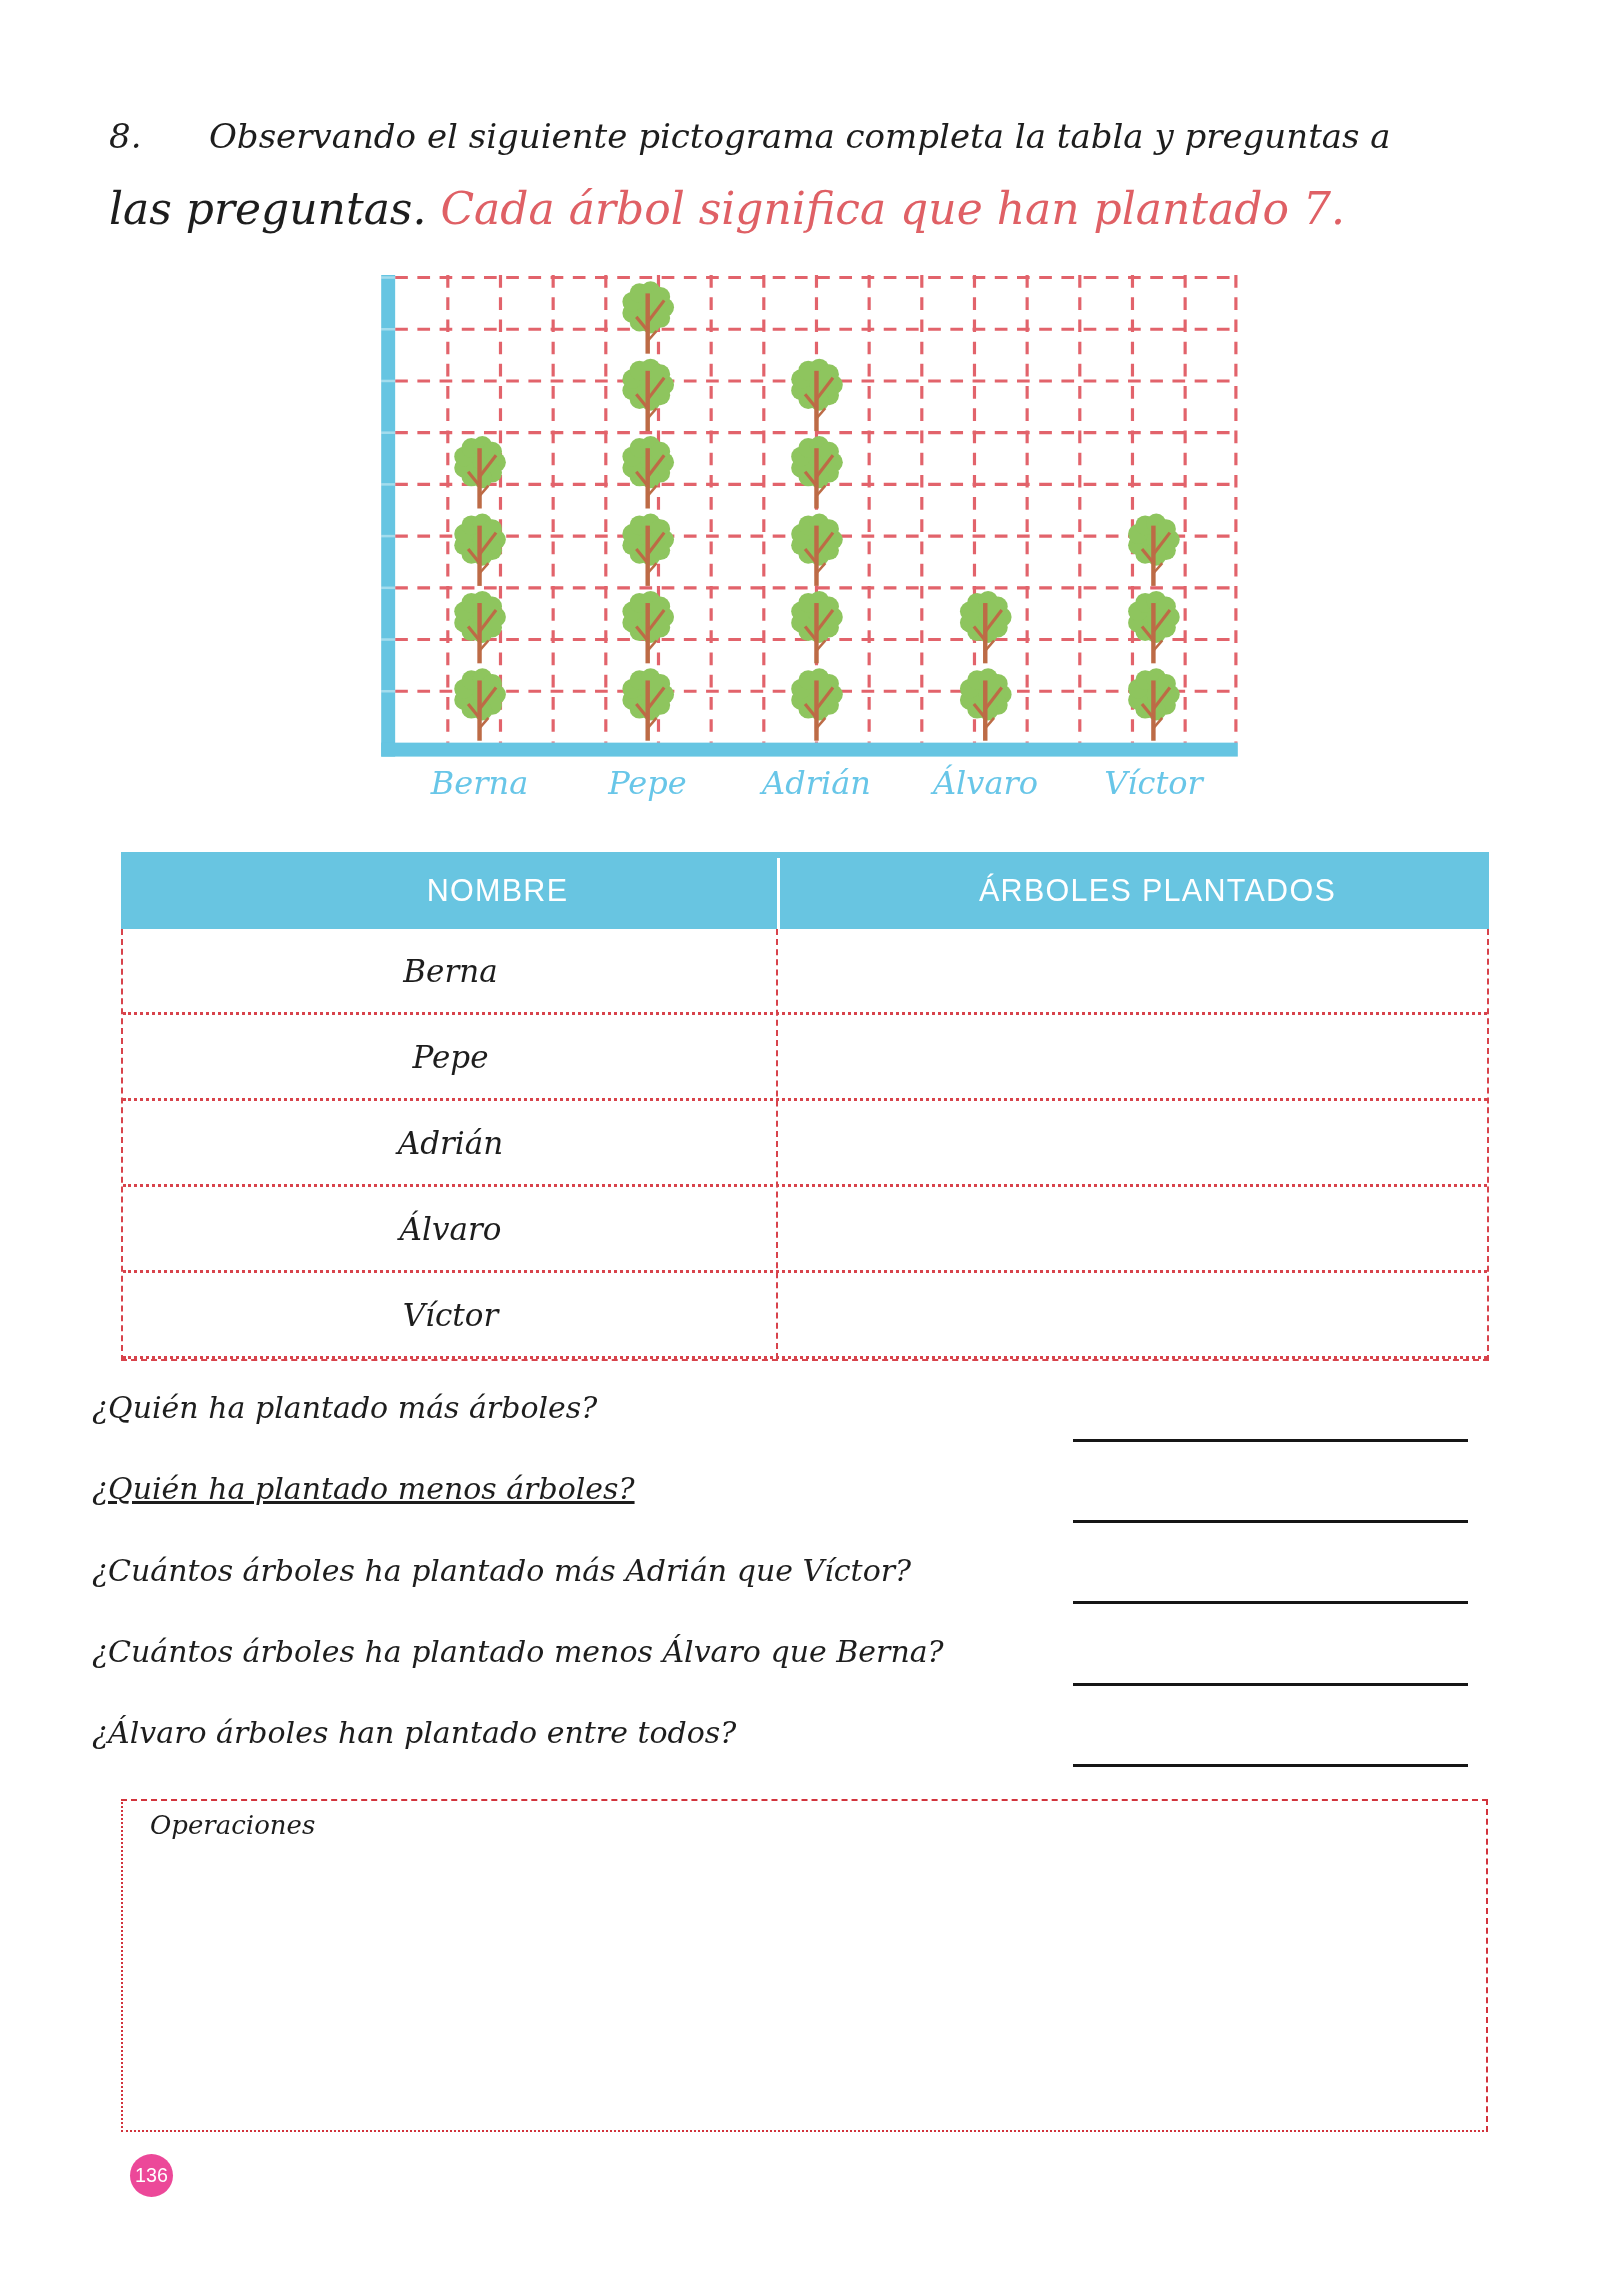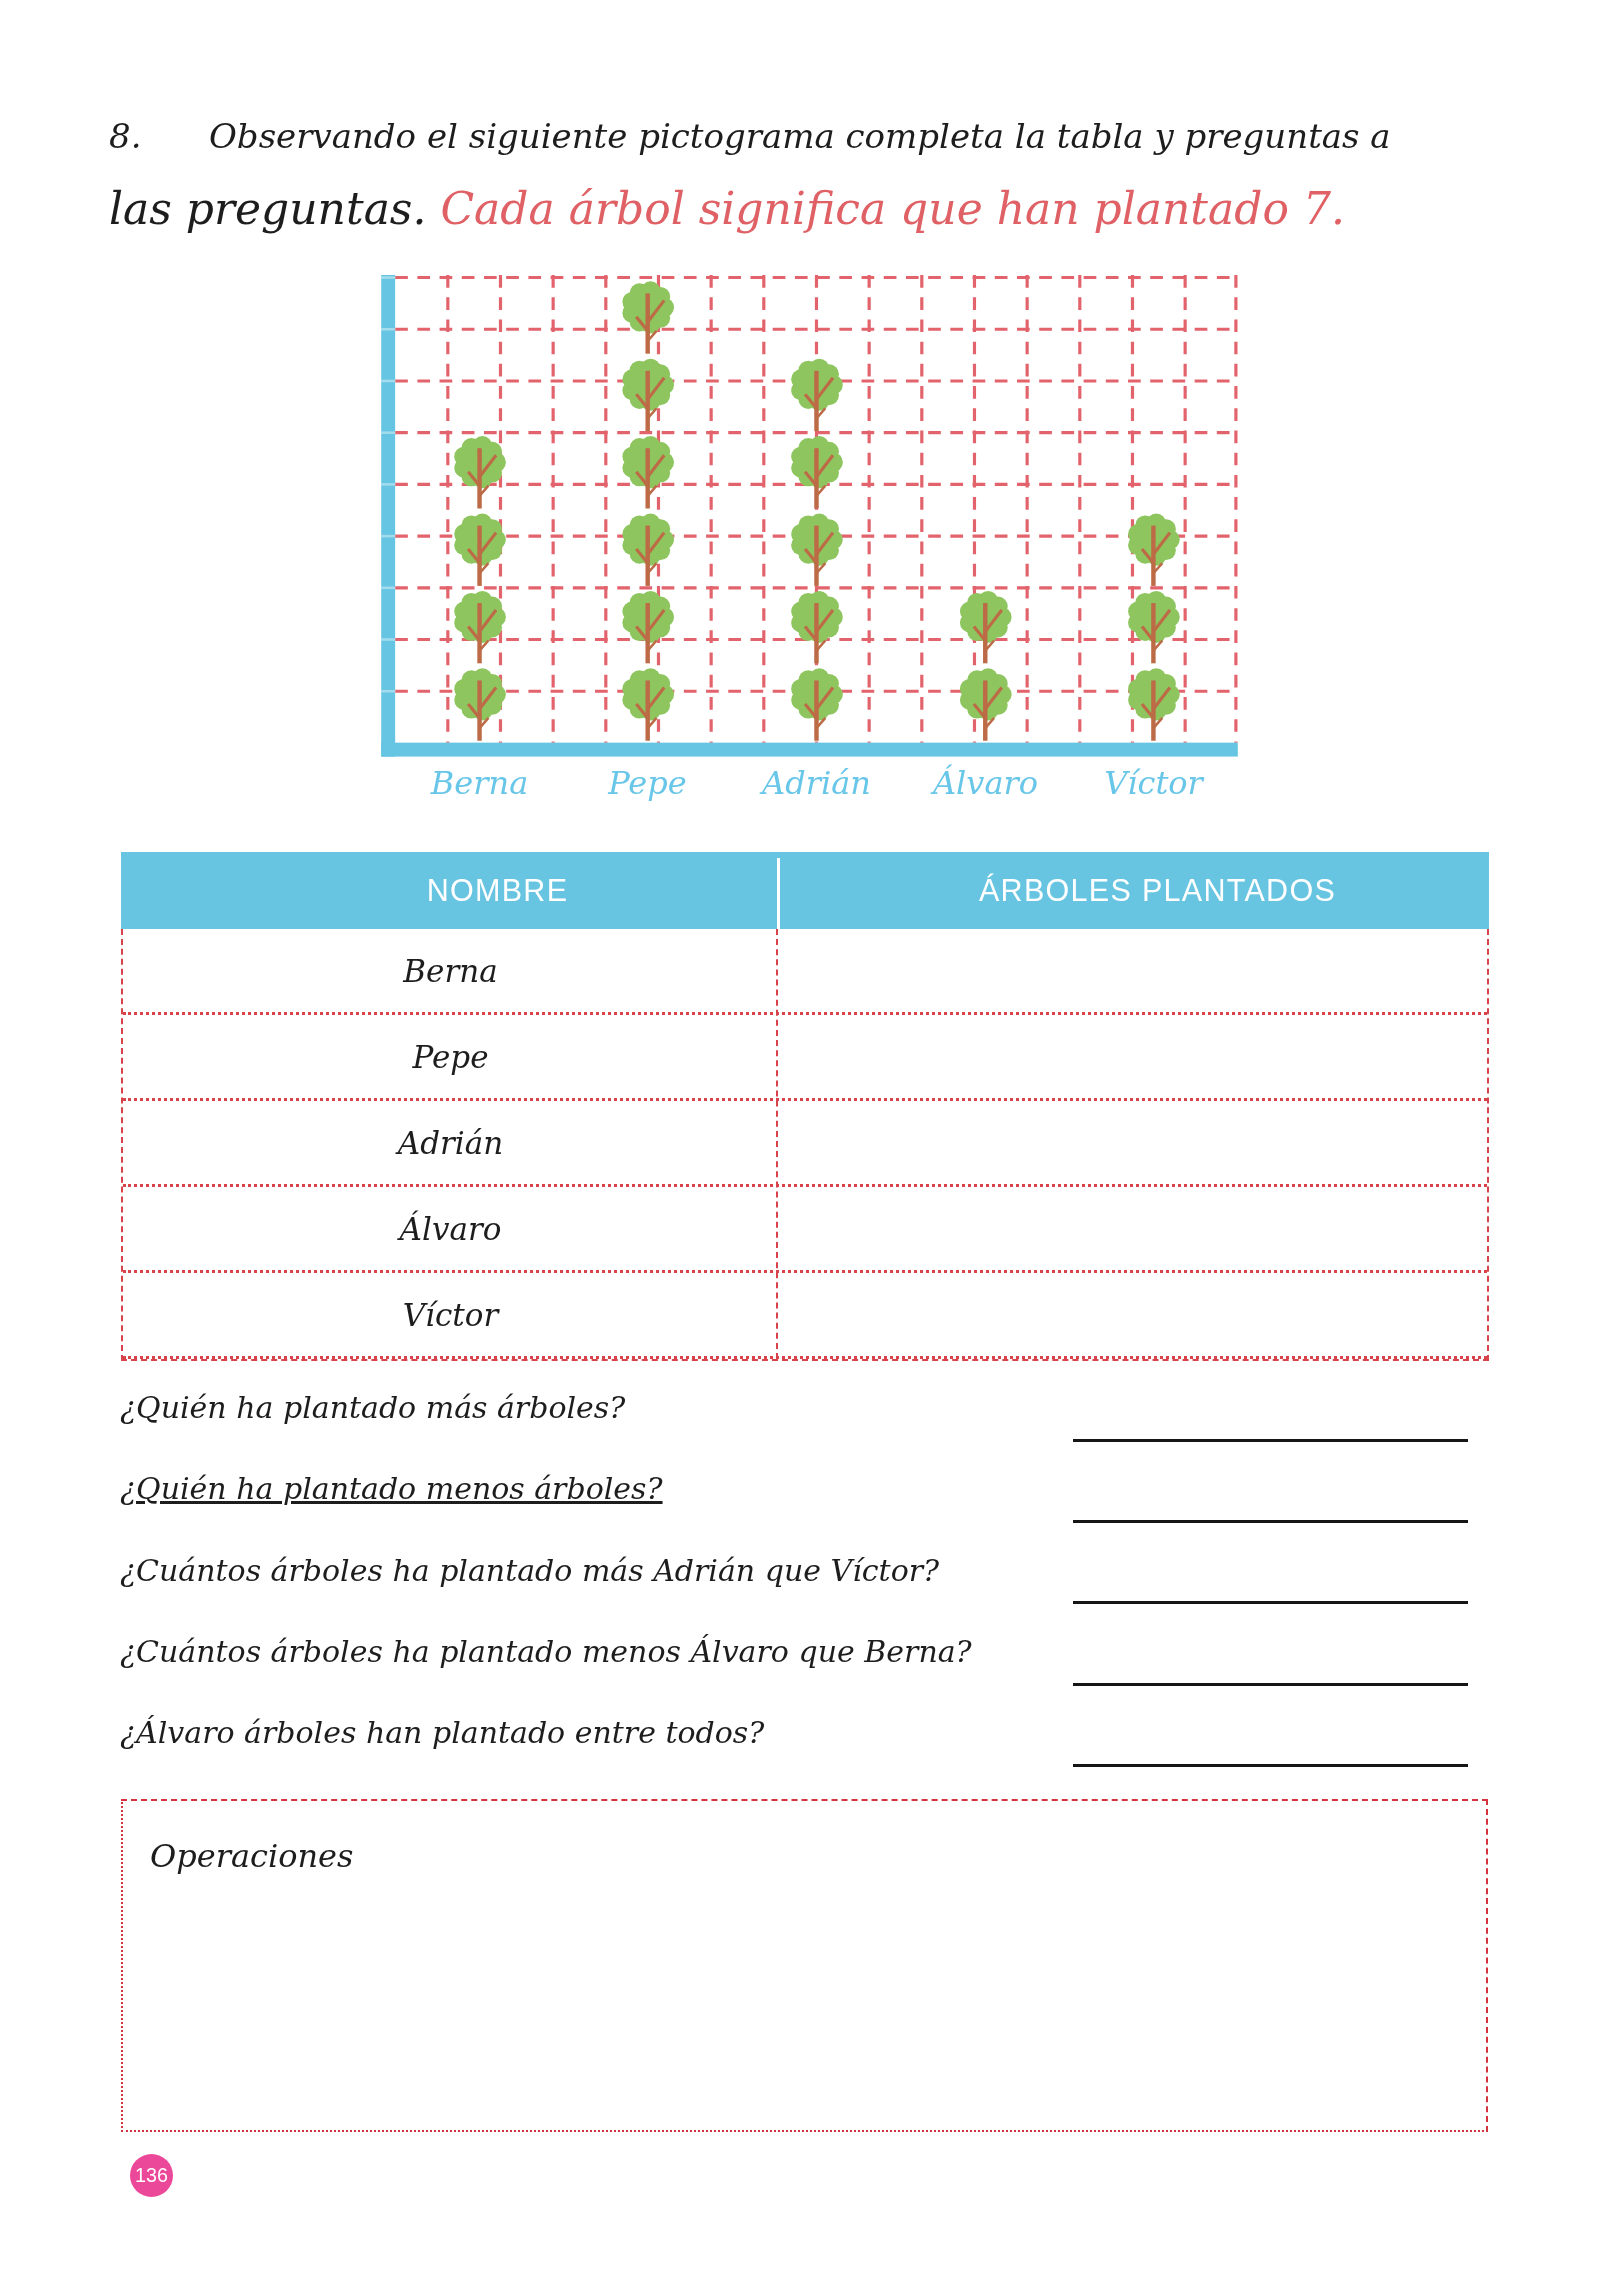--- a/index.html
+++ b/index.html
@@ -27,30 +27,30 @@
   .tbl-rows{position:relative;border-left:2.5px dashed #d8434b;border-right:2.5px dashed #d8434b;
             border-bottom:2.5px dashed #d8434b;}
   .tbl-row{height:83px;display:flex;border-bottom:3.2px dotted #d8434b;}
   .tbl-row:last-child{border-bottom:none;}
   .name-cell{width:655px;display:flex;align-items:center;justify-content:center;
              font-size:31px;font-style:italic;color:#1d1d1d;}
   .value-cell{flex:1;}
   .col-divider{position:absolute;left:653px;top:0;bottom:0;width:0;
                border-left:2.5px dashed #d8434b;}
   
-  .q-row{position:absolute;left:120px;height:44px;line-height:44px;font-size:30px;
+  .q-row{position:absolute;left:92px;height:44px;line-height:44px;font-size:30px;
          font-style:italic;color:#1d1d1d;white-space:nowrap;text-align:center;}
   .answer-line{position:absolute;left:1073px;width:395px;height:0;
                border-bottom:3.2px solid #161616;}
   
   .operations-box{position:absolute;left:121px;top:1799px;width:1363px;height:329px;
       border-top:2.5px dashed #d2333c;border-bottom:2.5px dotted #d2333c;
       border-left:2.5px dotted #d2333c;border-right:2.5px dashed #d2333c;}
-  .operations-label{position:absolute;left:27px;top:9px;font-size:32px;font-style:italic;
-      color:#1d1d1d;margin-top:27px;}
+  .operations-label{position:absolute;left:27px;top:9px;font-size:26px;font-style:italic;
+      color:#1d1d1d;}
   
   .page-badge{position:absolute;left:130px;top:2154px;width:43px;height:43px;
       border-radius:50%;background:#ec4899;display:flex;align-items:center;
       justify-content:center;color:#ffffff;font-family:"Liberation Sans", sans-serif;
       font-size:19.7px;}
 </style>
 </head>
 <body>
 
 <div class="title-line1 cursive">

